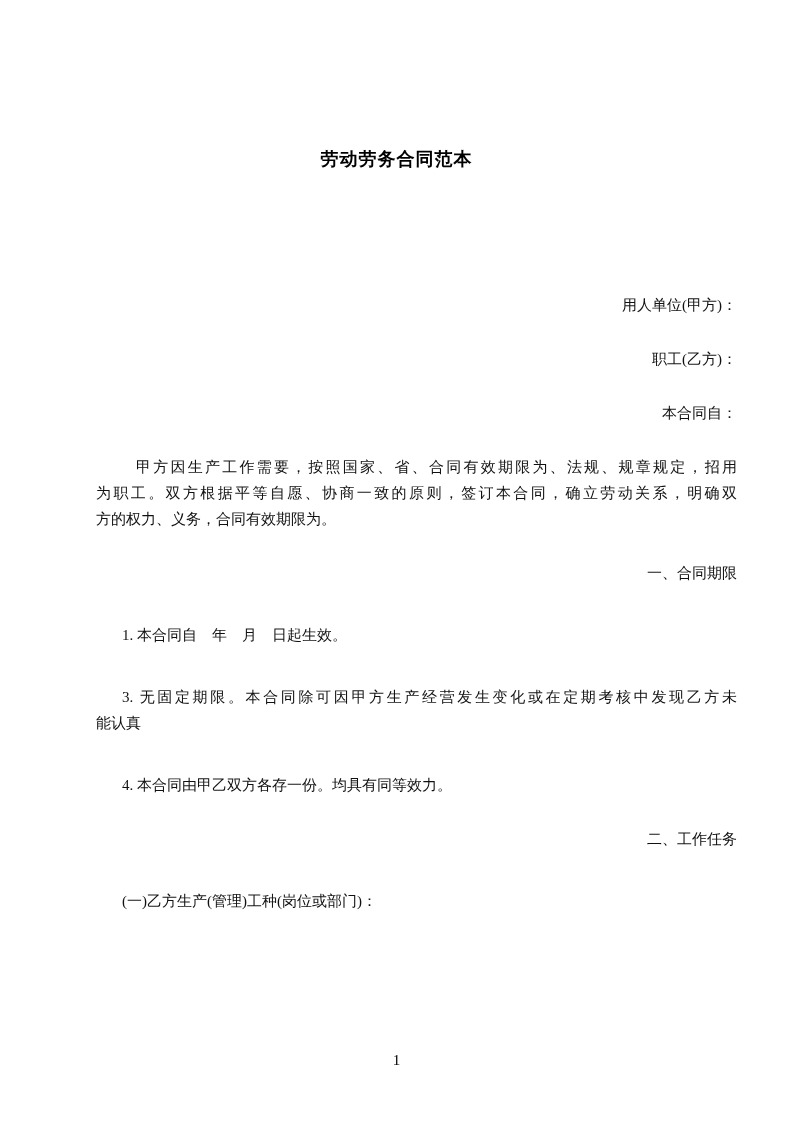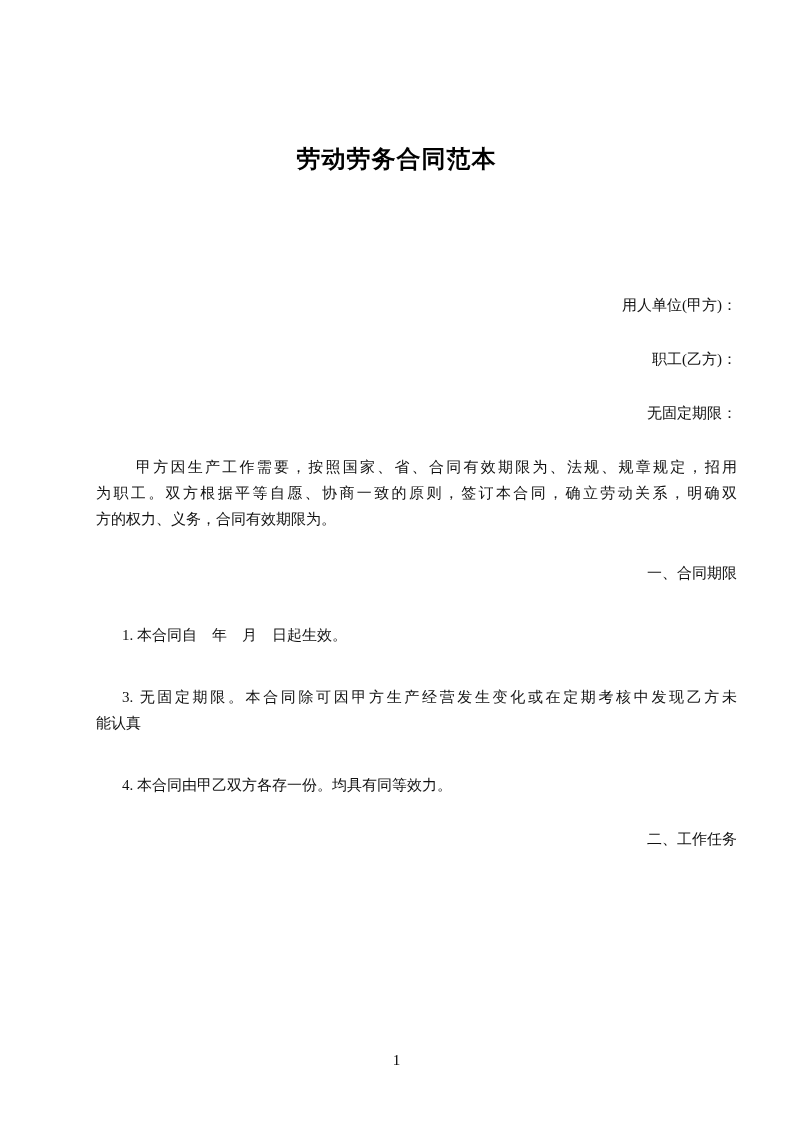--- a/index.html
+++ b/index.html
@@ -15,21 +15,21 @@
     color: #111111;
     font-family: "Liberation Serif", "DejaVu Serif", serif;
     font-size: 15px;
     box-sizing: border-box;
     padding-top: 143px;
     overflow: hidden;
   }
   .doc-title {
     margin: 0 0 116px 0;
     text-align: center;
-    font-size: 24px;
+    font-size: 18px;
     line-height: 33px;
     font-weight: bold;
     letter-spacing: 1px;
     color: #000000;
   }
   .body-block {
     margin-left: 96px;
     margin-right: 56px; 
   }
   .para {
@@ -68,21 +68,21 @@
 
     <div class="para">
       <div class="line indent-lg">用人单位(甲方)：</div>
     </div>
 
     <div class="para">
       <div class="line indent-lg">职工(乙方)：</div>
     </div>
 
     <div class="para">
-      <div class="line indent-lg">无固定期限：</div>
+      <div class="line indent-lg">本合同自：</div>
     </div>
 
     <div class="para">
       <div class="line indent-lg just">甲方因生产工作需要，按照国家、省、合同有效期限为、法规、规章规定，招用</div>
       <div class="line just">为职工。双方根据平等自愿、协商一致的原则，签订本合同，确立劳动关系，明确双</div>
       <div class="line">方的权力、义务，合同有效期限为。</div>
     </div>
 
     <div class="para">
       <div class="line indent-lg">一、合同期限</div>
@@ -100,18 +100,21 @@
 
 
     <div class="para">
       <div class="line indent-md">4. 本合同由甲乙双方各存一份。均具有同等效力。</div>
     </div>
 
     <div class="para">
       <div class="line indent-lg">二、工作任务</div>
     </div>
 
+    <div class="para">
+      <div class="line indent-md">(一)乙方生产(管理)工种(岗位或部门)：</div>
+    </div>
 
   </div>
 
   <div class="page-footer">1</div>
 
 </div>
 
 </body></html>

